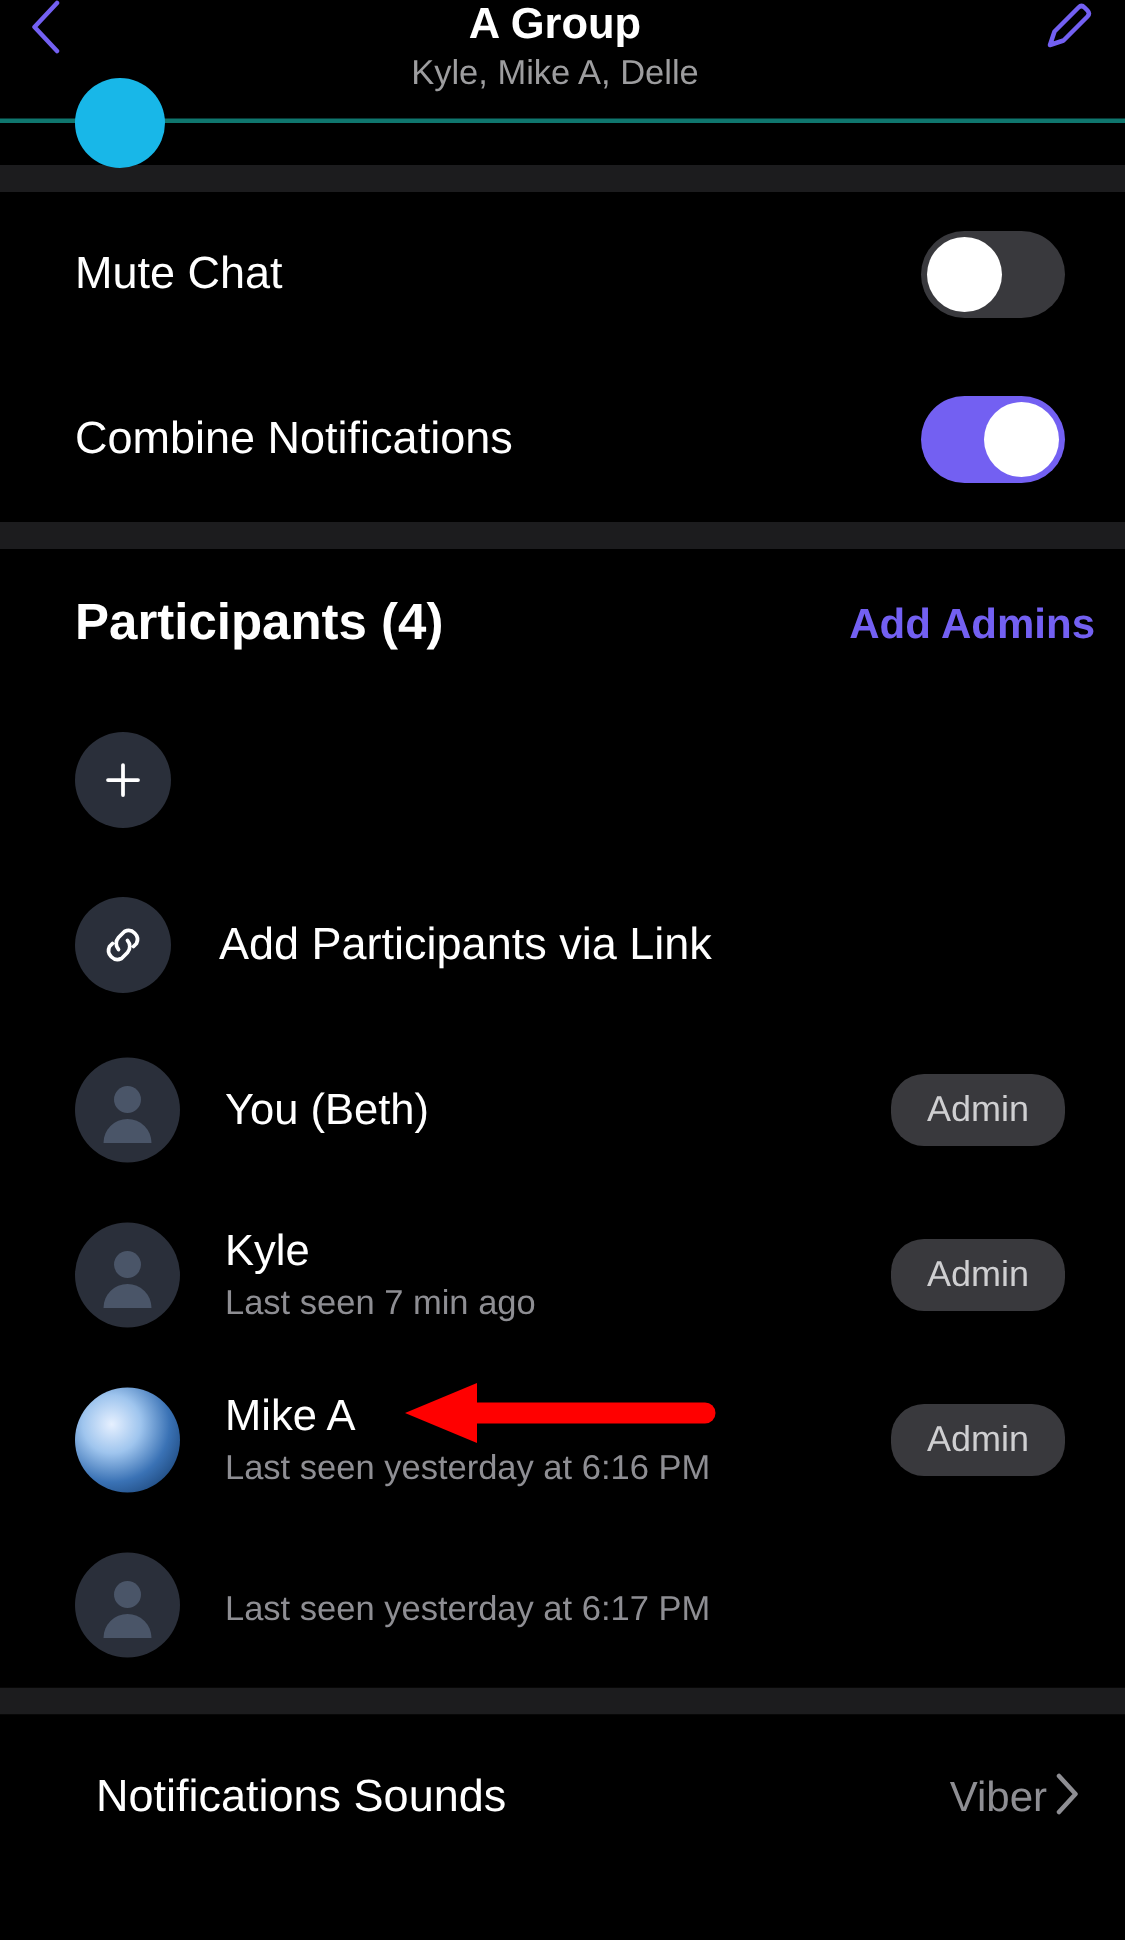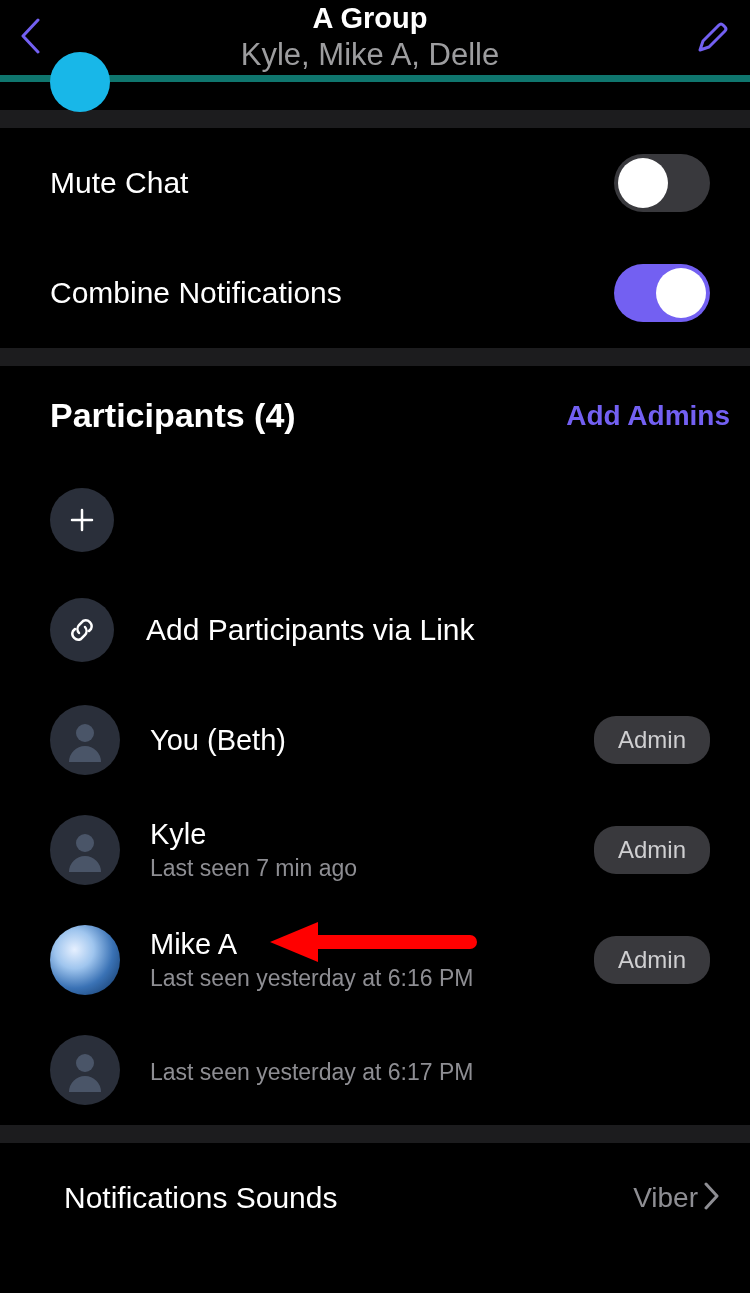--- a/index.html
+++ b/index.html
@@ -7,35 +7,35 @@
     width: 750px;
     height: 1293px;
     background: #000;
     color: #fff;
     font-family: -apple-system, BlinkMacSystemFont, "Segoe UI", Helvetica, Arial, sans-serif;
     overflow: hidden;
   }
   .header {
     height: 82px;
     display: flex;
-    align-items: center;
+    align-items: flex-start;
     padding: 0 20px;
     position: relative;
-    border-bottom: 7px solid #0f766e;
+    border-bottom: 3px solid #0f766e;
   }
   .back-icon { width: 30px; }
   .header-center {
     flex: 1;
     text-align: center;
     display: flex;
     flex-direction: column;
     align-items: center;
   }
   .title { font-size: 29px; font-weight: 700; }
-  .subtitle { font-size: 31px; color: #9d9d9f; margin-top: 2px; }
+  .subtitle { font-size: 23px; color: #9d9d9f; margin-top: 2px; }
   .edit-icon { width: 40px; display:flex; justify-content:flex-end; }
 
   .partial-row {
     height: 28px;
     position: relative;
     background:#000;
   }
   .partial-avatar {
     position:absolute;
     left: 50px;

